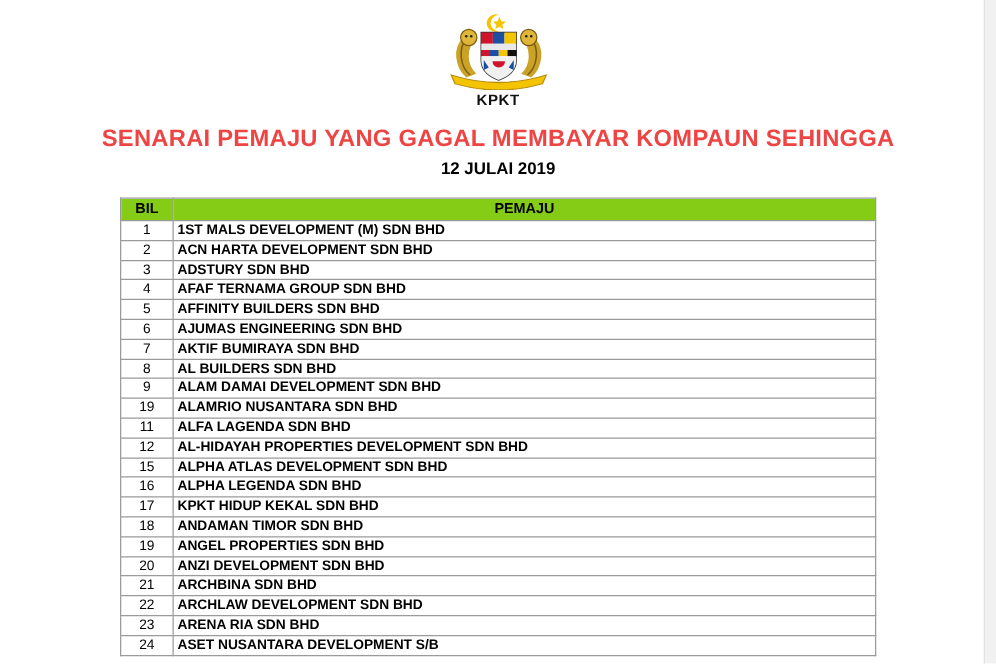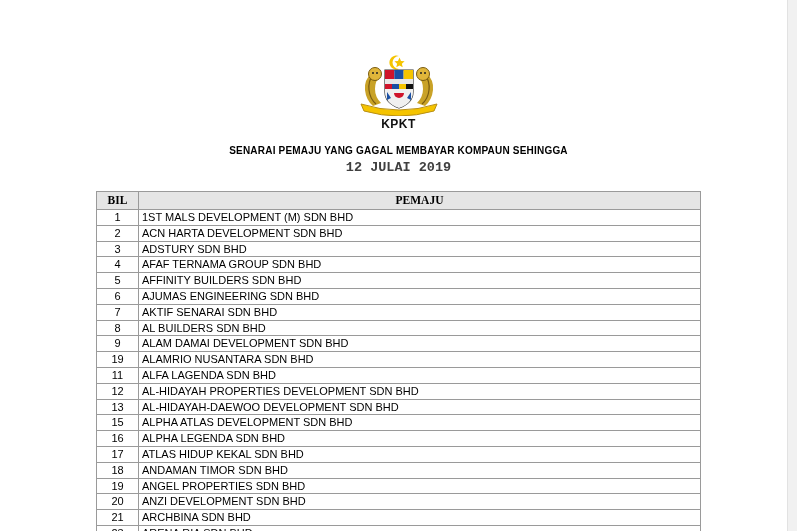--- a/index.html
+++ b/index.html
@@ -21,51 +21,49 @@
   }
   
   .right-strip {
     position: absolute;
     top: 0; right: 0;
     width: 10px; height: 531px;
     background: #f1f1f1;
     border-left: 1px solid #e2e2e2;
   }
   .crest-wrap {
-    padding-top: 20px;
-    text-align: center;
-    margin-top: 34px;
+    padding-top: 10px;
+    text-align: center;
   }
   .crest {
     display: block;
     margin: 0 auto;
   }
   .crest-label {
     text-align: center;
     font-size: 12px;
     font-weight: bold;
     color: #111;
     letter-spacing: 0.5px;
     margin-top: 1px;
   }
   .doc-title {
     text-align: center;
-    font-size: 10px;
-    font-weight: bold;
-    color: #000000;
+    font-size: 19px;
+    font-weight: bold;
+    color: #ef4444;
     margin-top: 14px;
     letter-spacing: 0.2px;
   }
   .doc-subtitle {
     text-align: center;
     font-size: 13.5px;
     font-weight: bold;
-    color: #404040;
+    color: #000000;
     margin-top: 4px;
-    font-family: Liberation Mono, monospace;
   }
   .table-wrap {
     margin: 16px auto 0 auto;
     width: 605px;
   }
   table.list {
     border-collapse: collapse;
     width: 100%;
     table-layout: fixed;
   }
@@ -73,35 +71,35 @@
     border: 1px solid #9a9a9a;
     font-size: 11px;
     color: #000;
     padding: 0 3px;
     height: 14.8px;
     line-height: 14.8px;
     overflow: hidden;
     white-space: nowrap;
   }
   table.list thead th {
-    background: #e5e5e5;
+    background: #84cc16;
     font-weight: bold;
     text-align: center;
     height: 17px;
     line-height: 17px;
     font-size: 11.5px;
-    font-family: Liberation Serif, serif;
   }
   col.c-bil { width: 42px; }
   col.c-pemaju { width: auto; }
   td.bil {
     text-align: center;
   }
   td.pemaju {
     text-align: left;
+    font-weight: bold;
   }
 </style>
 </head>
 <body>
 
 <div class="page">
 
   <div class="right-strip"></div>
 
   <div class="crest-wrap">
@@ -176,21 +174,21 @@
           <tr>
             <td class="bil">5</td>
             <td class="pemaju">AFFINITY BUILDERS SDN BHD</td>
           </tr>
           <tr>
             <td class="bil">6</td>
             <td class="pemaju">AJUMAS ENGINEERING SDN BHD</td>
           </tr>
           <tr>
             <td class="bil">7</td>
-            <td class="pemaju">AKTIF SENARAI SDN BHD</td>
+            <td class="pemaju">AKTIF BUMIRAYA SDN BHD</td>
           </tr>
           <tr>
             <td class="bil">8</td>
             <td class="pemaju">AL BUILDERS SDN BHD</td>
           </tr>
           <tr>
             <td class="bil">9</td>
             <td class="pemaju">ALAM DAMAI DEVELOPMENT SDN BHD</td>
           </tr>
           <tr>
@@ -199,50 +197,50 @@
           </tr>
           <tr>
             <td class="bil">11</td>
             <td class="pemaju">ALFA LAGENDA SDN BHD</td>
           </tr>
           <tr>
             <td class="bil">12</td>
             <td class="pemaju">AL-HIDAYAH PROPERTIES DEVELOPMENT SDN BHD</td>
           </tr>
           <tr>
-            <td class="bil">13</td>
-            <td class="pemaju">AL-HIDAYAH-DAEWOO DEVELOPMENT SDN BHD</td>
-          </tr>
-          <tr>
             <td class="bil">15</td>
             <td class="pemaju">ALPHA ATLAS DEVELOPMENT SDN BHD</td>
           </tr>
           <tr>
             <td class="bil">16</td>
             <td class="pemaju">ALPHA LEGENDA SDN BHD</td>
           </tr>
           <tr>
             <td class="bil">17</td>
-            <td class="pemaju">ATLAS HIDUP KEKAL SDN BHD</td>
+            <td class="pemaju">KPKT HIDUP KEKAL SDN BHD</td>
           </tr>
           <tr>
             <td class="bil">18</td>
             <td class="pemaju">ANDAMAN TIMOR SDN BHD</td>
           </tr>
           <tr>
             <td class="bil">19</td>
             <td class="pemaju">ANGEL PROPERTIES SDN BHD</td>
           </tr>
           <tr>
             <td class="bil">20</td>
             <td class="pemaju">ANZI DEVELOPMENT SDN BHD</td>
           </tr>
           <tr>
             <td class="bil">21</td>
             <td class="pemaju">ARCHBINA SDN BHD</td>
+          </tr>
+          <tr>
+            <td class="bil">22</td>
+            <td class="pemaju">ARCHLAW DEVELOPMENT SDN BHD</td>
           </tr>
           <tr>
             <td class="bil">23</td>
             <td class="pemaju">ARENA RIA SDN BHD</td>
           </tr>
           <tr>
             <td class="bil">24</td>
             <td class="pemaju">ASET NUSANTARA DEVELOPMENT S/B</td>
           </tr>
         </tbody>

